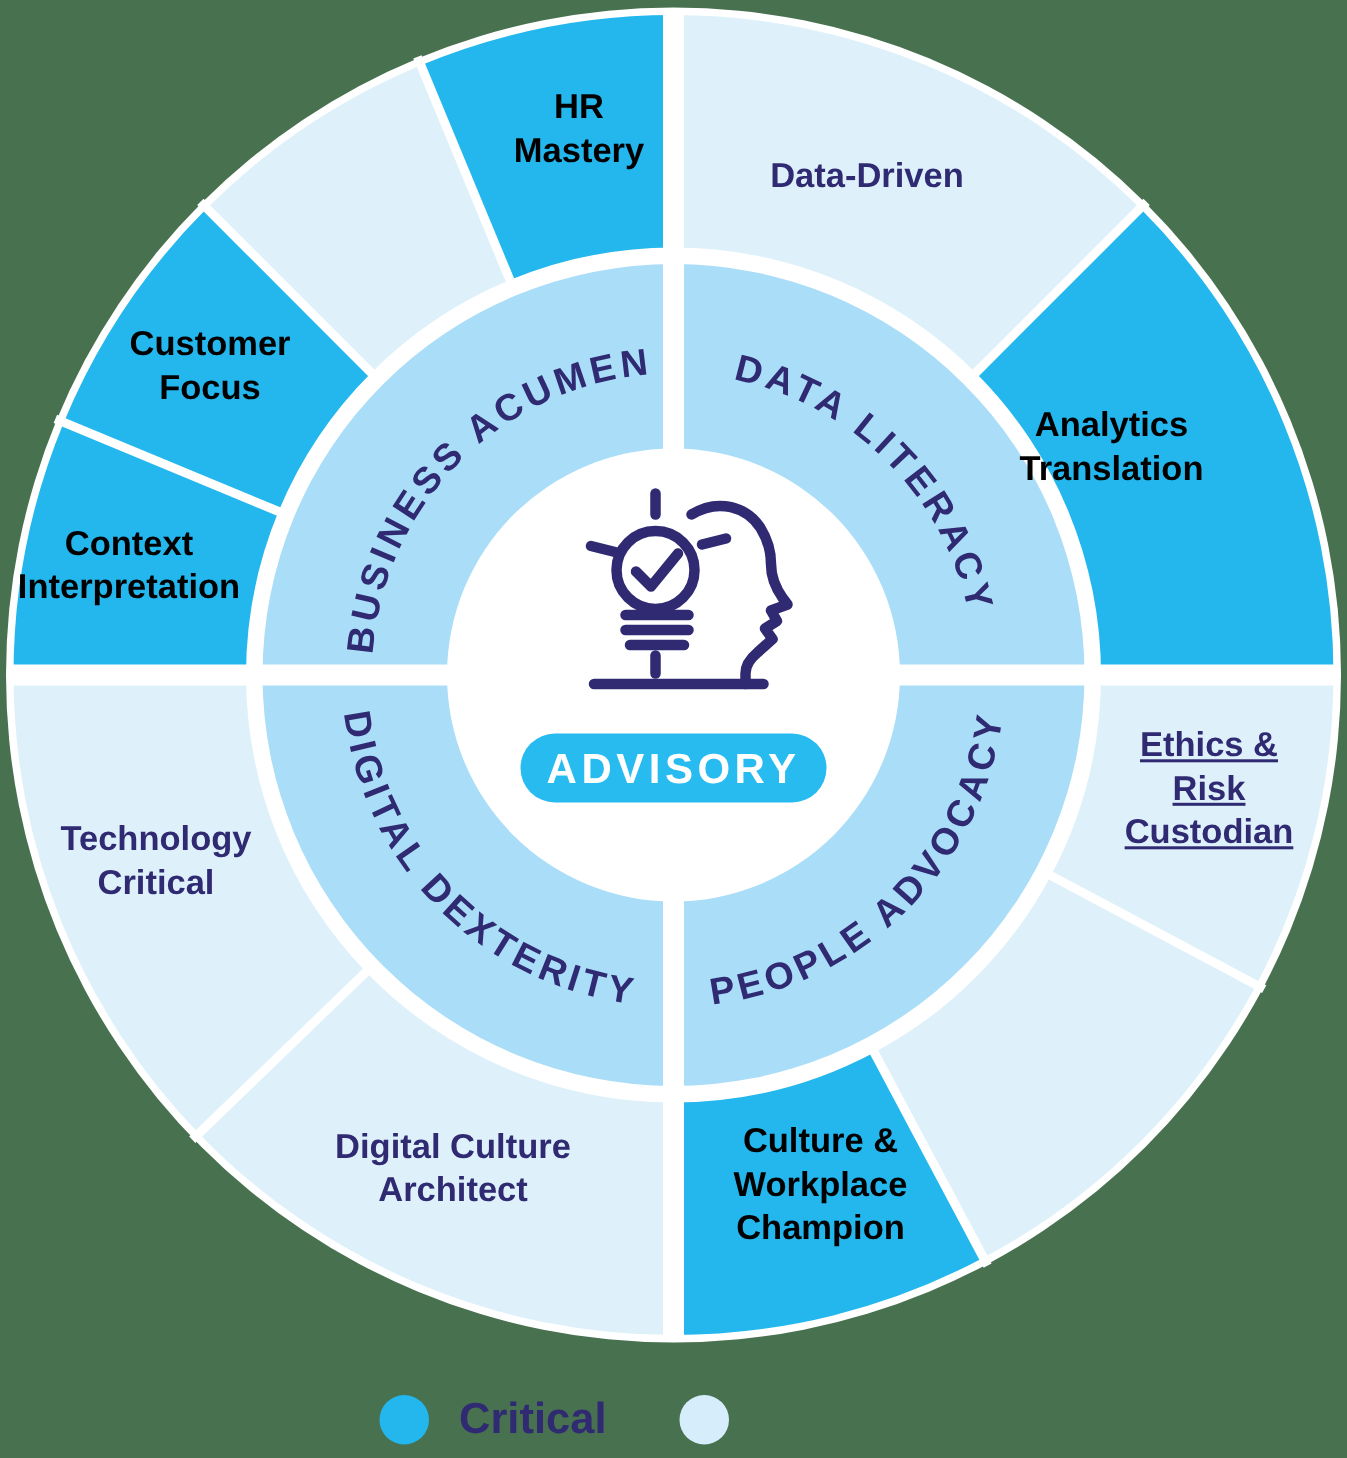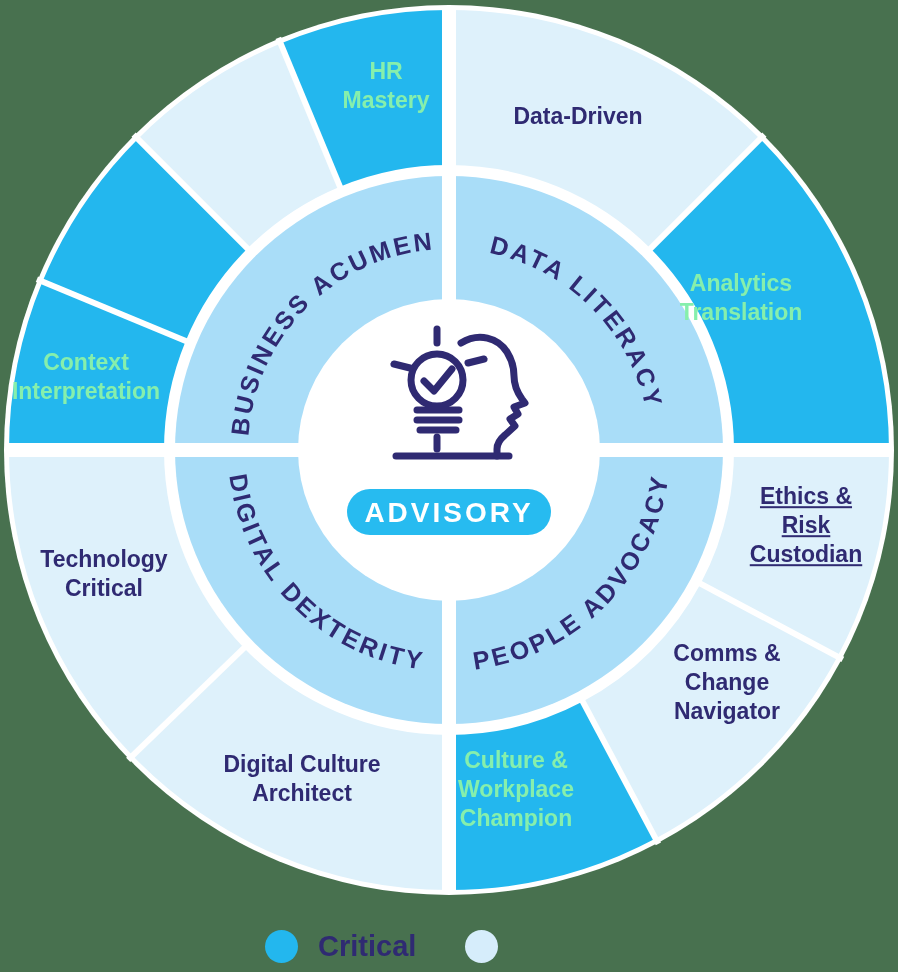--- a/index.html
+++ b/index.html
@@ -18,22 +18,22 @@
   .curved{fill:var(--navy); font-weight:700; font-size:25px; letter-spacing:3px;}
   .icon-stroke{stroke:var(--navy); fill:none; stroke-width:7; stroke-linecap:round; stroke-linejoin:round;}
   .pill{fill:var(--pill);}
   .pill-text{fill:#ffffff; font-weight:700; font-size:28px; letter-spacing:3px;}
   #labels{position:absolute; left:0; top:0; width:898px; height:898px;}
   .seg-label{
     position:absolute; transform:translate(-50%,-50%);
     font-weight:700; font-size:23px; line-height:1.27; text-align:center;
   }
   .seg-label.important{color:var(--navy);}
-  .seg-label.critical{color:#86efac;}
-  #legend{position:absolute; left:0; top:930px; width:760px; height:40px;margin-left:12px;}
+  .seg-label.critical{color:#000000;}
+  #legend{position:absolute; left:0; top:930px; width:760px; height:40px;}
   .legend-item{position:absolute; top:0; display:flex; align-items:center;}
   .legend-dot{width:33px; height:33px; border-radius:50%; margin-right:20px; flex:0 0 auto;}
   .legend-dot.critical{background:var(--critical);}
   .legend-dot.important{background:#D6EDFB;}
   .legend-label{font-weight:700; font-size:29px; color:var(--navy); line-height:33px;}
 </style>
 </head>
 <body style="background: rgb(72, 113, 79);">
 
 <div id="stage">
@@ -106,25 +106,25 @@
     </g>
 
     <rect class="pill" x="347" y="489" width="204" height="46" rx="23"></rect>
     <text class="pill-text" x="449" y="522" text-anchor="middle">ADVISORY</text>
   </svg>
 
   <div id="labels">
       <div class="seg-label important" style="left: 578px; top: 117px; width: 220px;">Data-Driven</div>
       <div class="seg-label critical" style="left: 741px; top: 298px; width: 150px;">Analytics Translation</div>
       <div class="seg-label important" style="left: 806px; top: 526px; width: 130px; text-decoration: underline;">Ethics &amp; Risk Custodian</div>
-      <div class="seg-label important" style="left: 727px; top: 683px; width: 140px;">Comms &amp; Change Navigator</div>
-      <div class="seg-label critical" style="left: 516px; top: 790px; width: 150px;">Culture &amp; Workplace Champion</div>
+      <div class="seg-label critical" style="left: 547px; top: 790px; width: 150px;">Culture &amp; Workplace Champion</div>
       <div class="seg-label important" style="left: 302px; top: 779px; width: 190px;">Digital Culture Architect</div>
       <div class="seg-label important" style="left: 104px; top: 574px; width: 160px;">Technology Critical</div>
       <div class="seg-label critical" style="left: 86px; top: 377px; width: 180px;">Context Interpretation</div>
+      <div class="seg-label critical" style="left: 140px; top: 244px; width: 130px;">Customer Focus</div>
       <div class="seg-label critical" style="left: 386px; top: 86px; width: 120px;">HR Mastery</div>
     </div>
 
   <div id="legend">
     <div class="legend-item" style="left:253px;">
       <span class="legend-dot critical"></span>
       <span class="legend-label">Critical</span>
     </div>
     <div class="legend-item" style="left:453px;">
       <span class="legend-dot important"></span>

